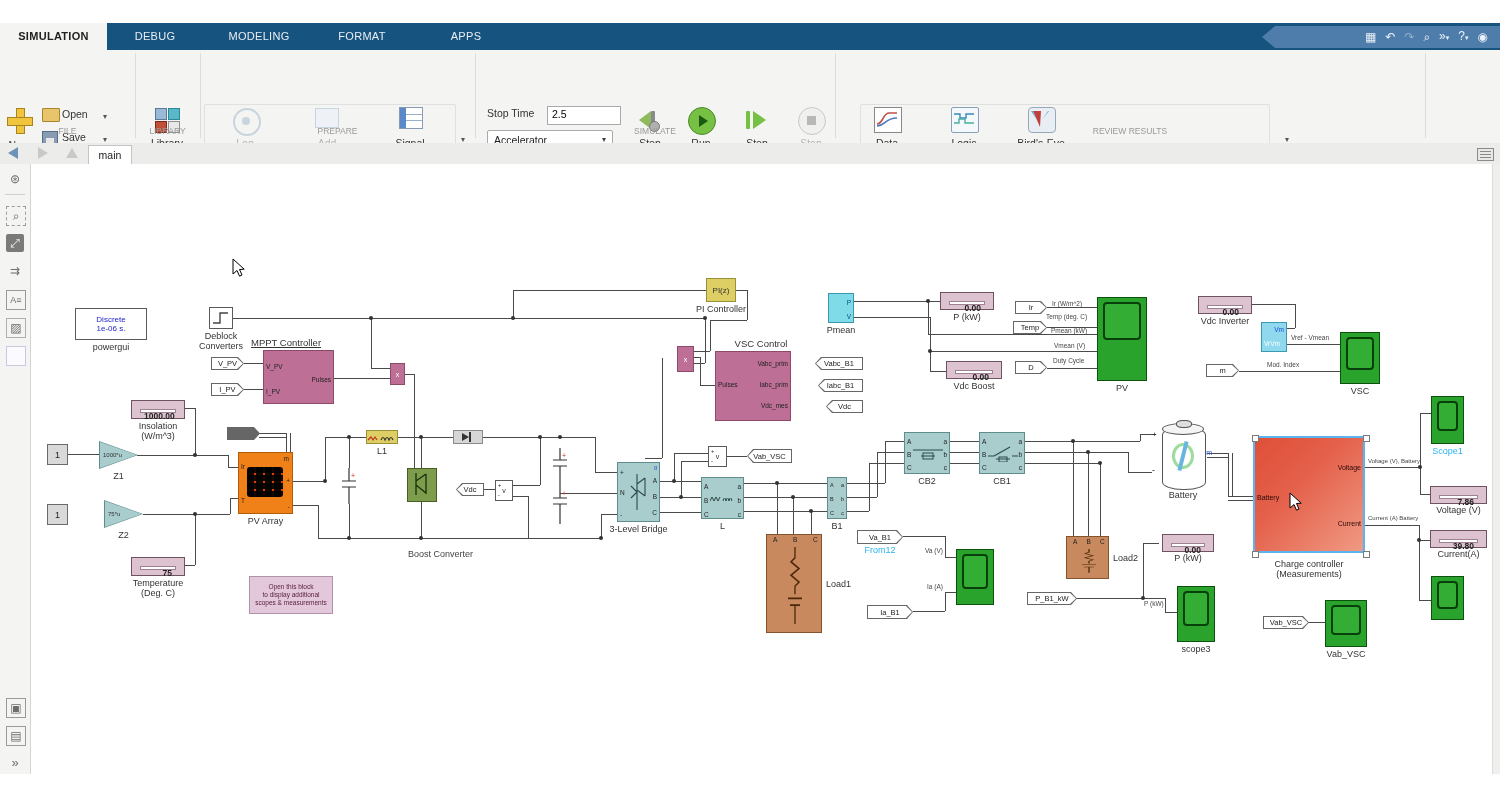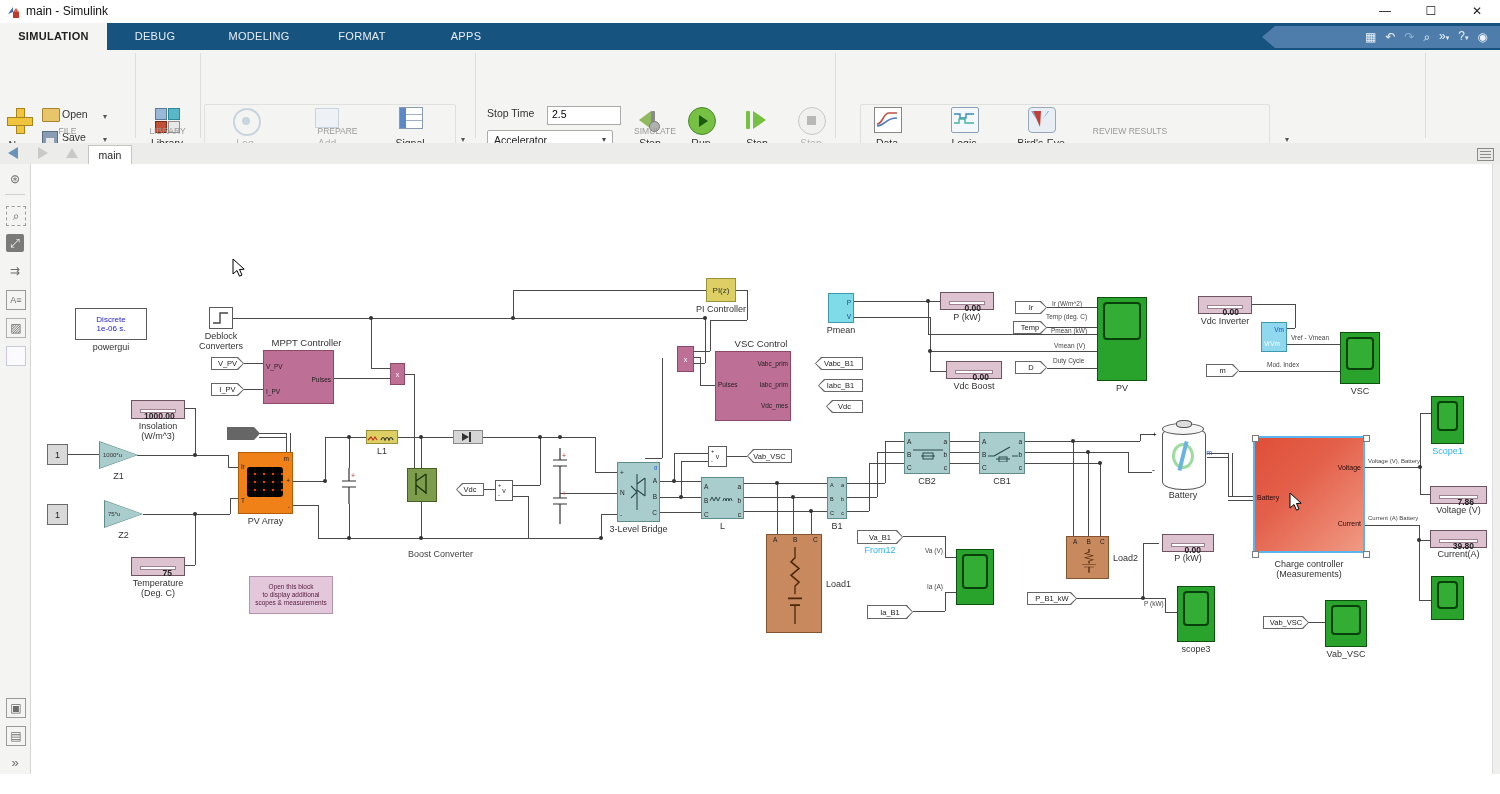--- a/index.html
+++ b/index.html
@@ -62,31 +62,20 @@
   .port{position:absolute;font-size:6.5px;color:#222;line-height:7px;white-space:nowrap;}
   .btitle{position:absolute;font-size:9.5px;color:#333;white-space:nowrap;}
   .cursor{position:absolute;width:14px;height:20px;z-index:50;}
   .handle{position:absolute;width:5px;height:5px;background:#fff;border:1px solid #7a7a7a;}
 </style>
 </head>
 <body>
 
 <div id="app">
 
-  <div id="titlebar">
-    <svg id="slicon" viewBox="0 0 15 15">
-      <path d="M1,10 L6,3 L6,8 Z" fill="#3a6fb0"></path>
-        <rect x="6" y="8" width="6" height="6" fill="#c0392b"></rect>
-        <path d="M6,8 L12,8 L9,4 Z" fill="#d86050"></path>
-    </svg>
-    <span class="ttl" style="white-space: pre-line;">main - Simulink</span>
-    <span class="winbtn" style="right: 92px; white-space: pre-line;">—</span>
-    <span class="winbtn" style="right: 46px; white-space: pre-line;">☐</span>
-    <span class="winbtn" style="right: 0px; white-space: pre-line;">✕</span>
-  </div>
 
   <div id="ribbontabs">
     <span class="rtab active" style="left: 0px; width: 107px; white-space: pre-line;">SIMULATION</span>
     <span class="rtab" style="left: 120px; width: 70px; white-space: pre-line;">DEBUG</span>
     <span class="rtab" style="left: 215px; width: 88px; white-space: pre-line;">MODELING</span>
     <span class="rtab" style="left: 323px; width: 78px; white-space: pre-line;">FORMAT</span>
     <span class="rtab" style="left: 434px; width: 64px; white-space: pre-line;">APPS</span>
     <div id="qa">
       <span class="qai">▦</span>
       <span class="qai">↶</span>
@@ -428,21 +417,21 @@
       <div class="blk box" style="left: 209px; top: 307px; width: 24px; height: 22px;"><svg width="20" height="18" viewBox="0 0 20 18" style="margin:1px">
           <path d="M2,14 h7 v-10 h8" stroke="#444" fill="none" stroke-width="1.4"></path>
         </svg></div>
       <div class="blab" style="left: 179px; top: 331px; width: 84px; white-space: pre-line;">Deblock
 Converters</div>
       <div class="blk pink" style="left: 263px; top: 350px; width: 71px; height: 54px;">
         <span class="port" style="left: 2px; top: 12px;">V_PV</span>
         <span class="port" style="left: 2px; top: 37px;">I_PV</span>
         <span class="port" style="right: 2px; top: 25px;">Pulses</span>
       </div>
-      <div class="btitle" style="left: 251px; top: 337px; width: 111px; text-align: center;">MPPT Controller</div>
+      <div class="btitle" style="left: 251px; top: 337px; width: 111px;  text-decoration: underline;">MPPT Controller</div>
       <div class="blk" style="left: 211px; top: 357px; width: 33px; height: 13px; background: rgb(102, 102, 102); clip-path: polygon(0px 0px, calc(100% - 6px) 0px, 100% 50%, calc(100% - 6px) 100%, 0px 100%);">
         <div style="position: absolute; inset: 1px; background: rgb(255, 255, 255); display: flex; align-items: center; justify-content: center; font-size: 7.5px; color: rgb(34, 34, 34); clip-path: polygon(0px 0px, calc(100% - 6px) 0px, 100% 50%, calc(100% - 6px) 100%, 0px 100%);">V_PV</div>
       </div>
       <div class="blk" style="left: 211px; top: 383px; width: 33px; height: 13px; background: rgb(102, 102, 102); clip-path: polygon(0px 0px, calc(100% - 6px) 0px, 100% 50%, calc(100% - 6px) 100%, 0px 100%);">
         <div style="position: absolute; inset: 1px; background: rgb(255, 255, 255); display: flex; align-items: center; justify-content: center; font-size: 7.5px; color: rgb(34, 34, 34); clip-path: polygon(0px 0px, calc(100% - 6px) 0px, 100% 50%, calc(100% - 6px) 100%, 0px 100%);">I_PV</div>
       </div>
       <div class="blk pink" style="left: 390px; top: 363px; width: 15px; height: 22px;">
         <div style="position:absolute;inset:0;display:flex;align-items:center;justify-content:center;font-size:7px;color:#fff;">x</div>
       </div>
       <div class="blk yellow" style="left: 706px; top: 278px; width: 30px; height: 24px;">

